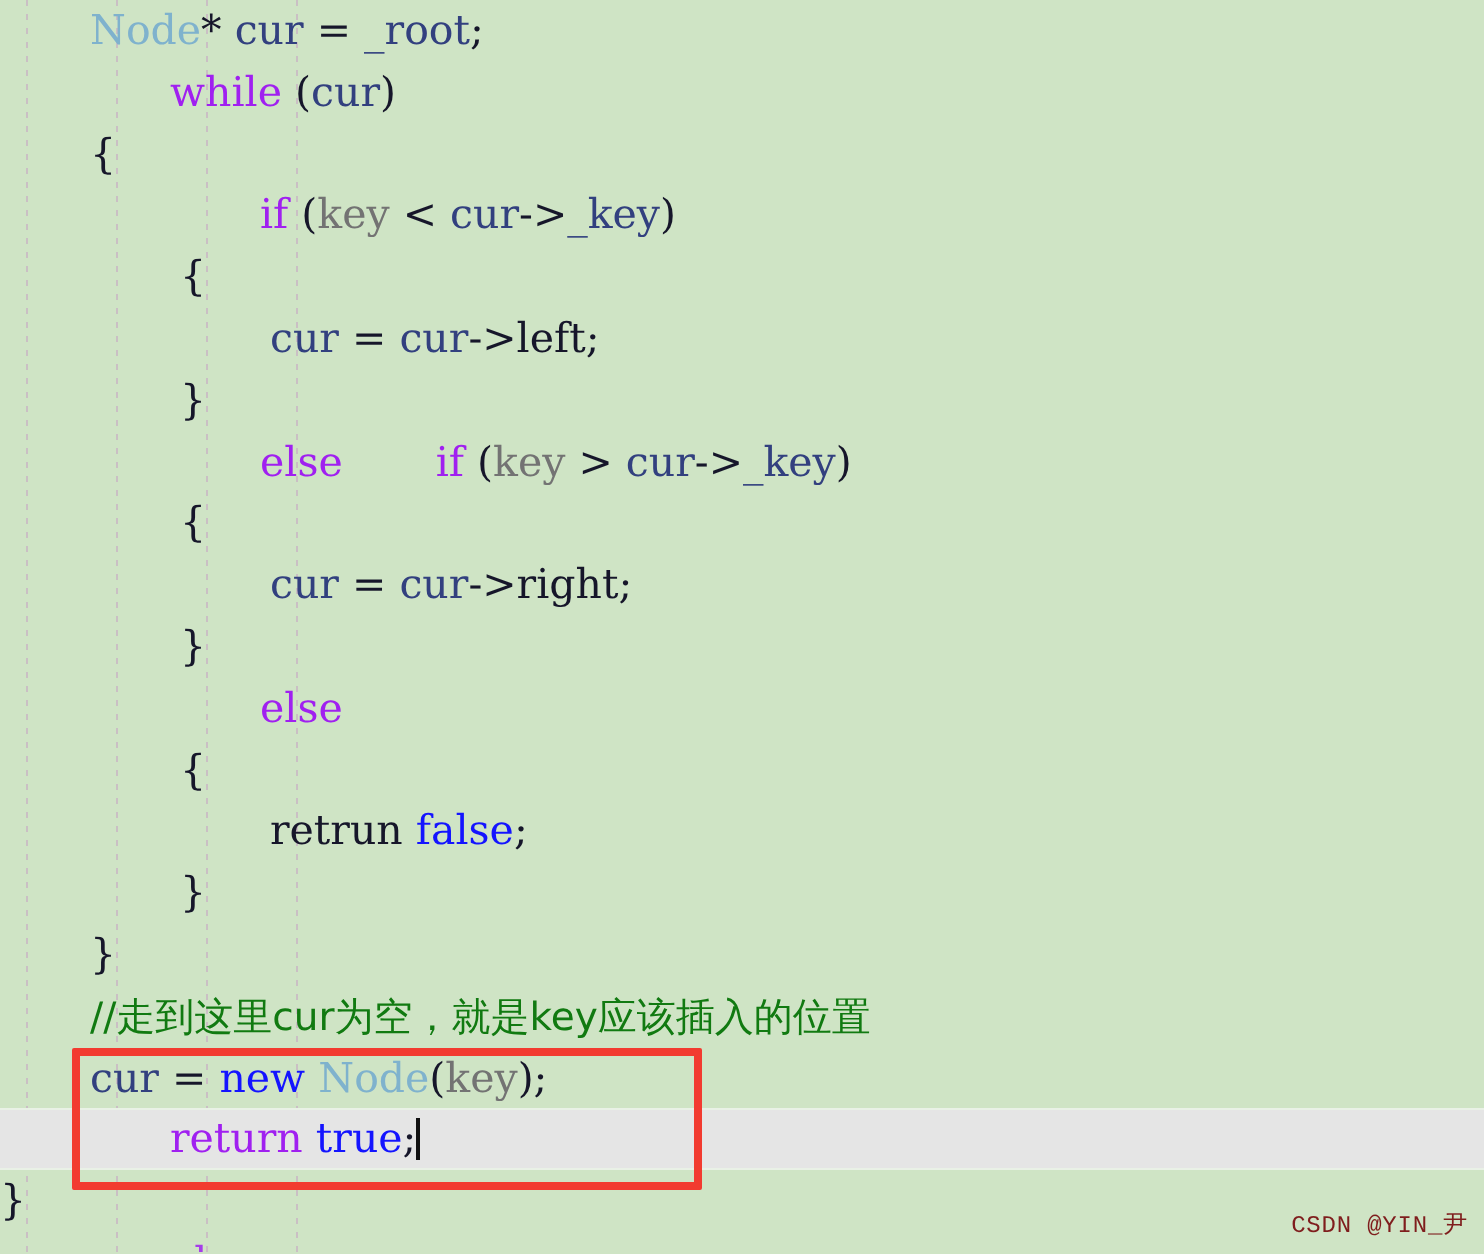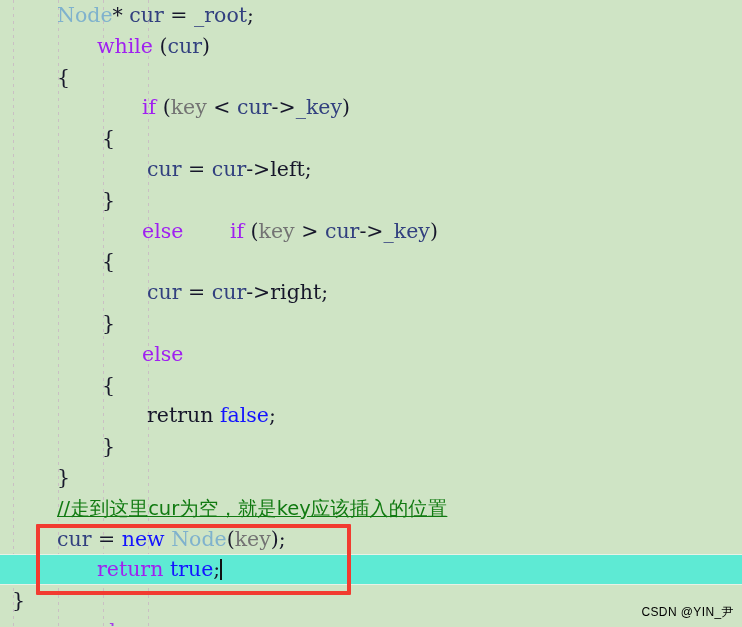--- a/index.html
+++ b/index.html
@@ -28,35 +28,35 @@
     top:0;left:0;right:0;
     padding:0;
     font-size:20.5px;
     line-height:30.8px;
     letter-spacing:0px;
     white-space:pre;
   }
   .ln{
     position:relative;
     height:30.8px;
-    padding-left:12px;
+    padding-left:0;
     white-space:pre;
     color:#16162a;
   }
   
   .ln.current{
-    background:#5eead4;
+    background:#e5e5e5;
     box-shadow:inset 0 1px 0 #e9f1e6, inset 0 -1px 0 #e9f1e6;
   }
   .kw{color:#a020f0;margin-left:40px;}
   .lit{color:#1414ff;}
   .typ{color:#7fb2cd;}
   .id{color:#32407f;}
   .par{color:#737373;}
-  .cmt{color:#117a11;font-family:"DejaVu Sans","Liberation Sans",sans-serif;font-size:19.5px;text-decoration:underline;}
+  .cmt{color:#117a11;font-family:"DejaVu Sans","Liberation Sans",sans-serif;font-size:19.5px;}
   .pl{color:#16162a;}
 
   
   .caret{
     display:inline-block;
     width:0;border-left:2px solid #111;
     height:21px;vertical-align:-4px;
     margin-left:0px;
   }
   
@@ -64,23 +64,23 @@
     position:absolute;
     border:4px solid #f23b30;
     box-sizing:border-box;
     pointer-events:none;
     border-radius:1px;
   }
   
   #watermark{
     position:absolute;
     right:8px;bottom:6px;
-    font-family:Liberation Sans, sans-serif;
+    font-family:Liberation Mono, monospace;
     font-size:12px;
-    color:#000000;
+    color:#7f1d1d;
     letter-spacing:.4px;
   }
   .partial{
     overflow:hidden;
     height:10px;
   }
 </style>
 </head>
 <body>
 

